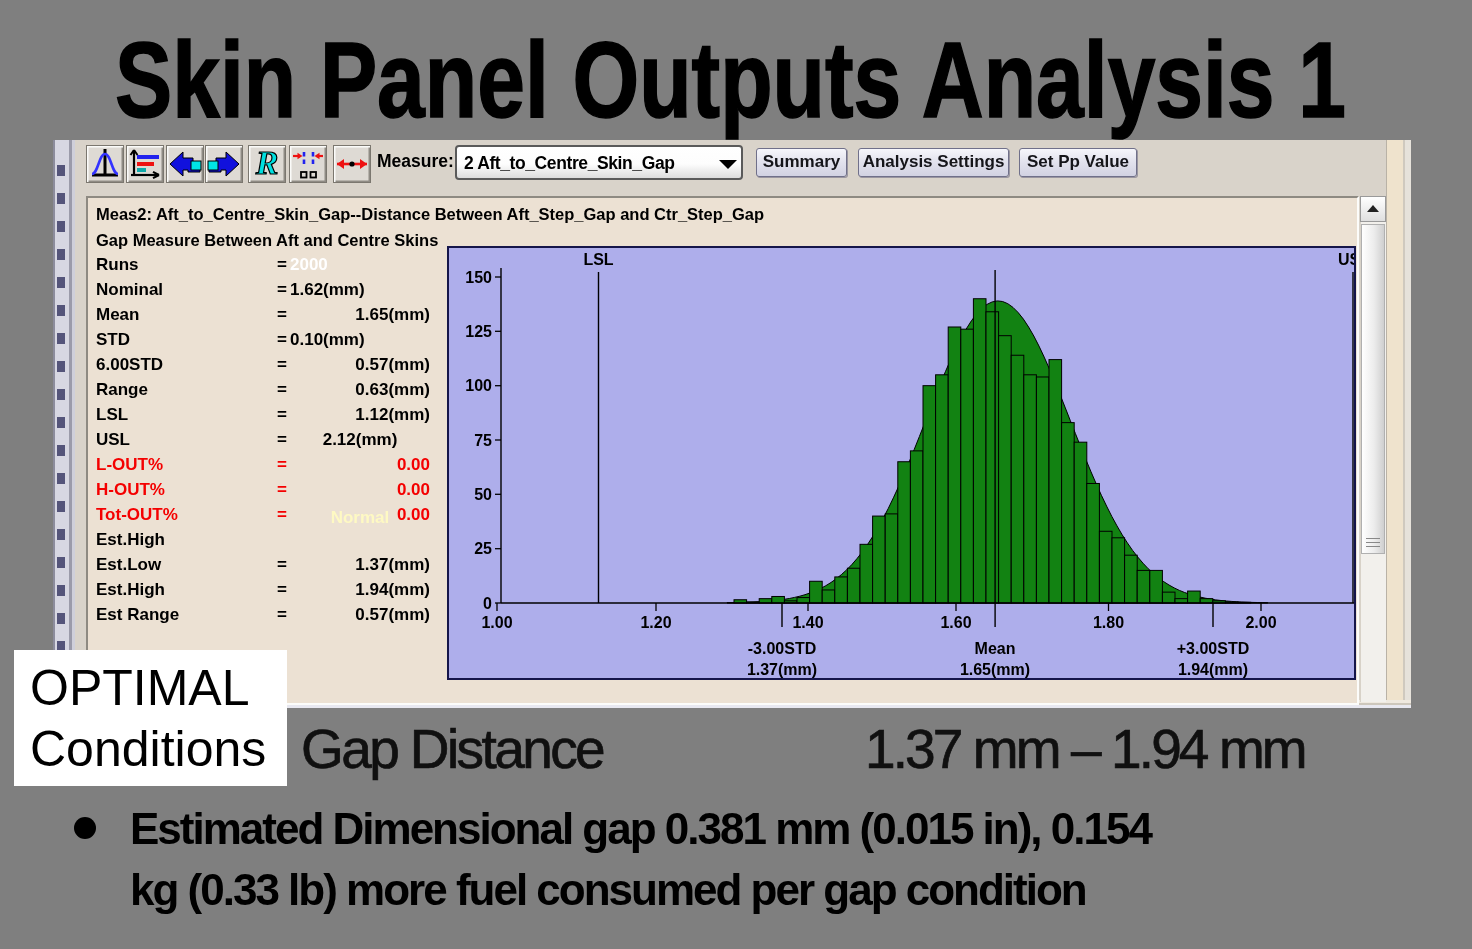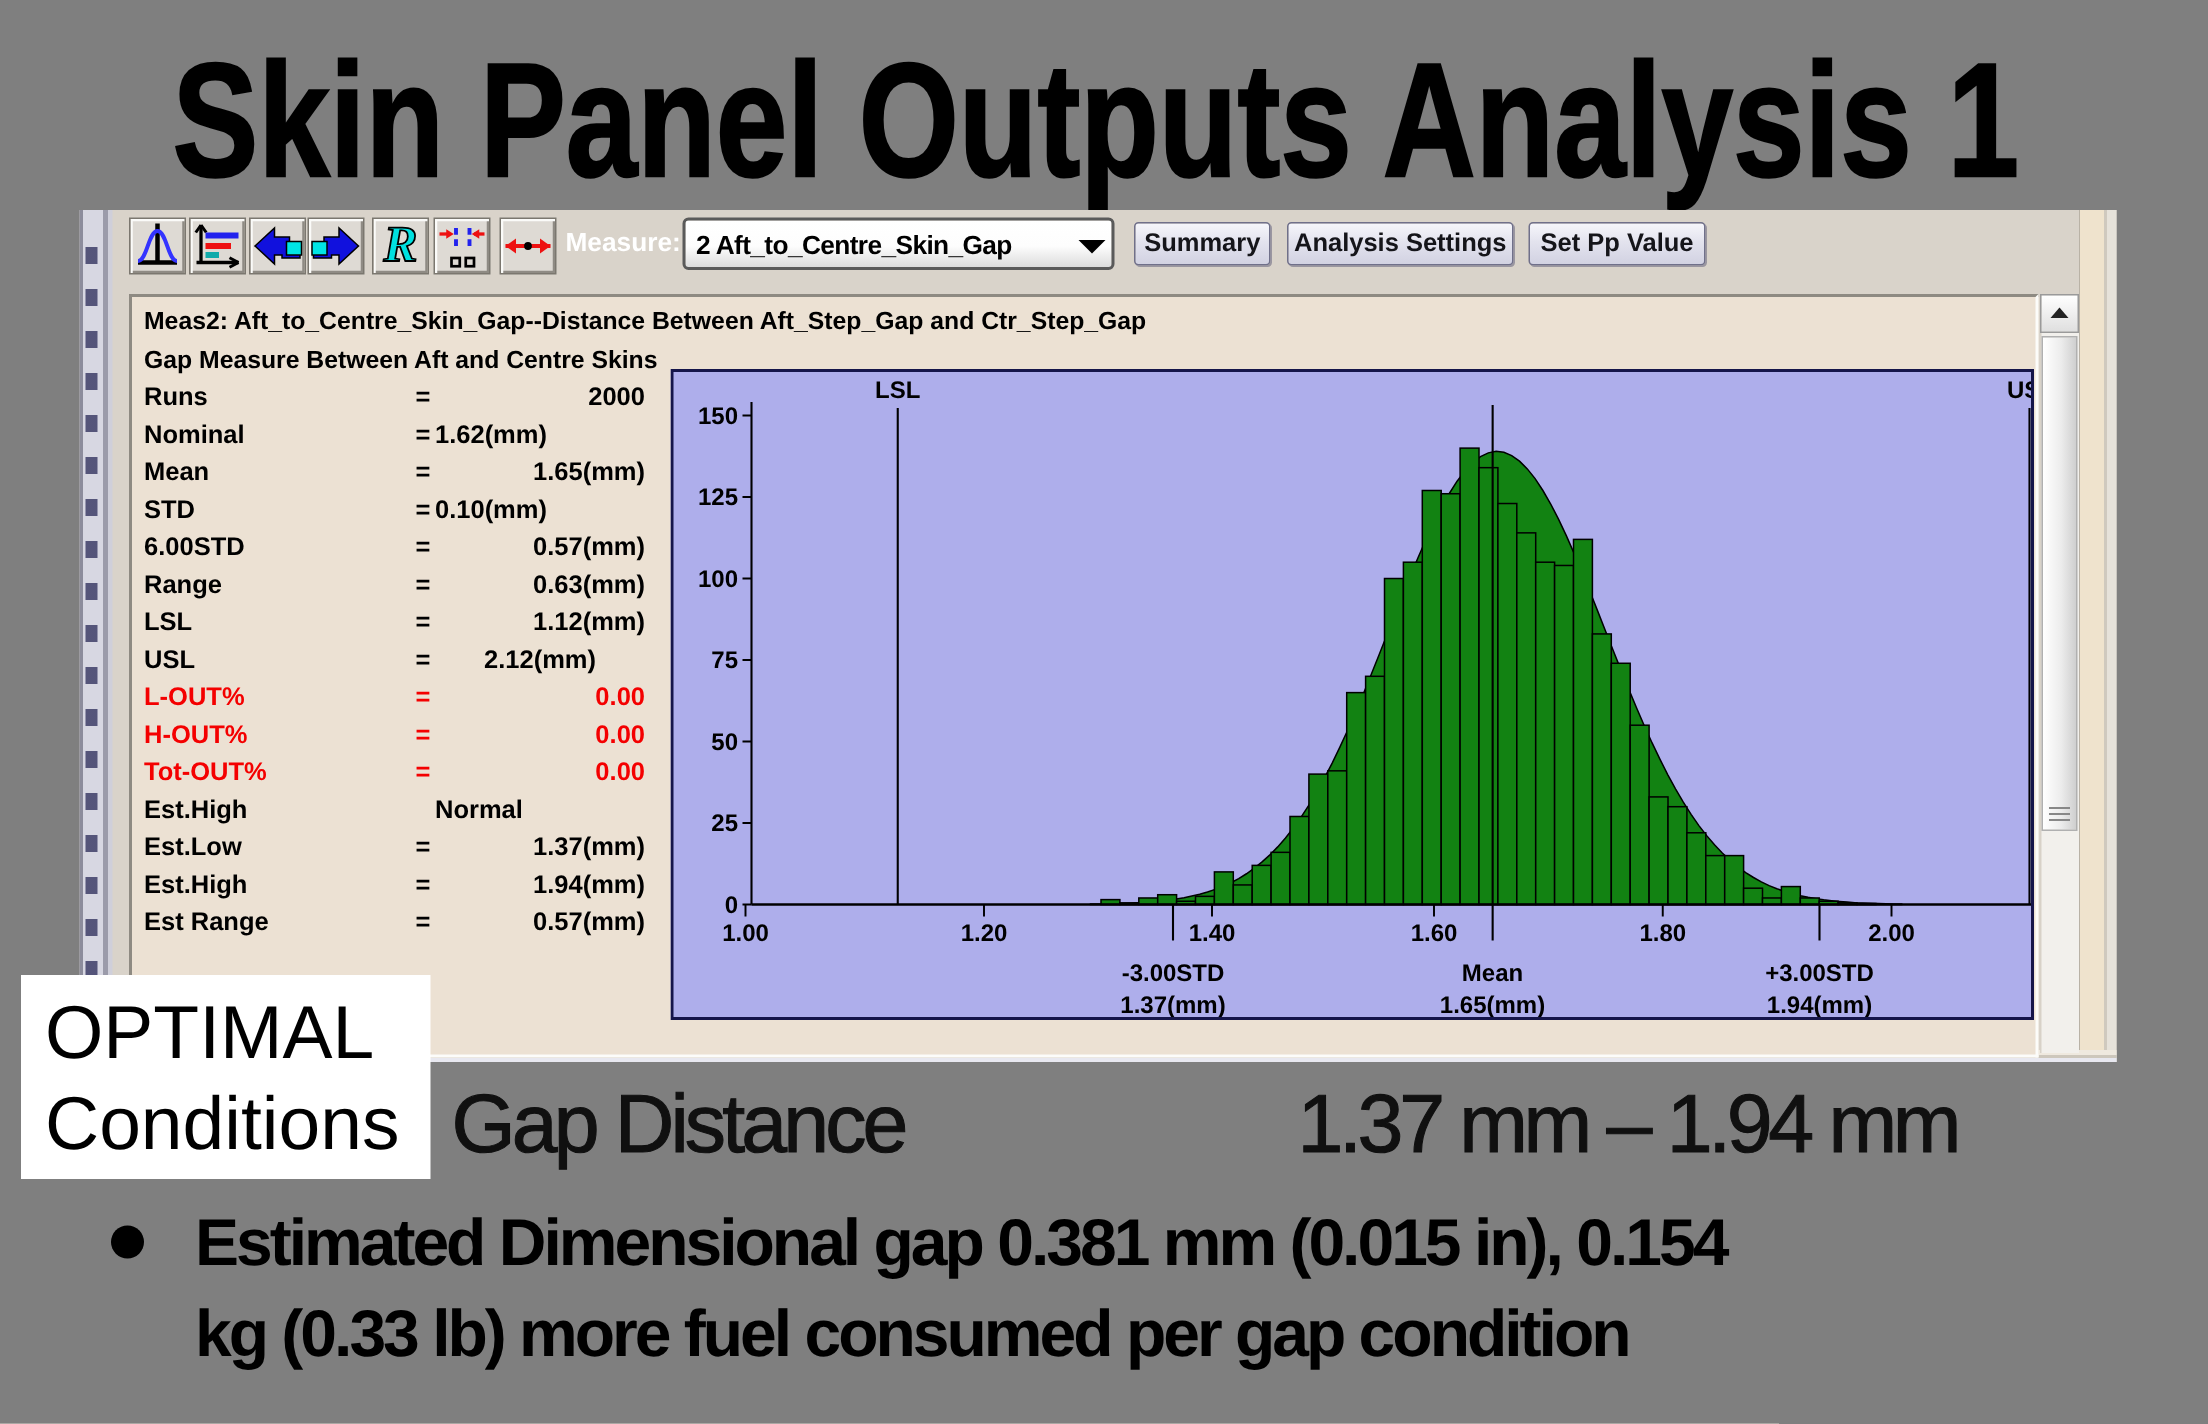--- a/index.html
+++ b/index.html
@@ -64,37 +64,37 @@
     </svg>
   </div>
 <div style="position:absolute;top:145px;width:38px;height:38px;background:#dedad4;border:1px solid #7b776f;box-shadow:inset 1.5px 1.5px 0 #fbfbf9,inset -1.5px -1.5px 0 #8f8b84;box-sizing:border-box;display:flex;align-items:center;justify-content:center;left:333px">
     <svg width="36" height="36" viewBox="0 0 36 36">
       <path d="M3 18 L33 18" stroke="#ee1111" stroke-width="2.6"></path>
       <path d="M3 18 L10 13 L10 23 Z" fill="#ee1111"></path>
       <path d="M33 18 L26 13 L26 23 Z" fill="#ee1111"></path>
       <circle cx="18" cy="18" r="2.6" fill="#000"></circle>
     </svg>
   </div>
-<div class="abs" style="left:377px;top:151px;font-size:17.5px;font-weight:bold;color:#ffffff">Measure:</div>
+<div class="abs" style="left:377px;top:151px;font-size:17.5px;font-weight:bold;color:#000000">Measure:</div>
 
 <div class="abs" style="left:455px;top:145px;width:288px;height:35px;background:linear-gradient(#fff,#fdfdfd 55%,#dcdcdc);border:2px solid #5a5a5a;border-radius:4px"></div>
 <div class="abs" style="left:464px;top:153px;font-size:17.5px;font-weight:bold;letter-spacing:-0.4px;color:#000">2 Aft_to_Centre_Skin_Gap</div>
 <div class="abs" style="left:719px;top:160px;width:0;height:0;border-left:9px solid transparent;border-right:9px solid transparent;border-top:9px solid #000"></div>
 <div class="abs" style="position:absolute;top:148px;height:29px;background:linear-gradient(#f6f6fb,#e3e3ee 45%,#d2d2e2);border:1px solid #70708a;border-radius:3px;box-sizing:border-box;text-align:center;font-size:17px;font-weight:bold;color:#15151a;line-height:26px;box-shadow:1px 1px 0 #9a96a0;left:756px;width:91px">Summary</div>
 <div class="abs" style="position:absolute;top:148px;height:29px;background:linear-gradient(#f6f6fb,#e3e3ee 45%,#d2d2e2);border:1px solid #70708a;border-radius:3px;box-sizing:border-box;text-align:center;font-size:17px;font-weight:bold;color:#15151a;line-height:26px;box-shadow:1px 1px 0 #9a96a0;left:858px;width:151px">Analysis Settings</div>
 <div class="abs" style="position:absolute;top:148px;height:29px;background:linear-gradient(#f6f6fb,#e3e3ee 45%,#d2d2e2);border:1px solid #70708a;border-radius:3px;box-sizing:border-box;text-align:center;font-size:17px;font-weight:bold;color:#15151a;line-height:26px;box-shadow:1px 1px 0 #9a96a0;left:1019px;width:118px">Set Pp Value</div>
 
 <div class="abs" style="left:86px;top:196px;width:1273px;height:509px;background:#ece1d3;border-top:2px solid #8e8a82;border-left:2px solid #8e8a82;border-right:2px solid #fcfcfa;border-bottom:2px solid #fcfcfa"></div>
 
 <div class="abs" style="font-size:17px;font-weight:bold;color:#000;left:0;top:0">
 <div class="abs" style="left:96px;top:205px;white-space:nowrap;font-size:16.5px">Meas2: Aft_to_Centre_Skin_Gap--Distance Between Aft_Step_Gap and Ctr_Step_Gap</div>
 <div class="abs" style="left:96px;top:231px;white-space:nowrap;font-size:16.5px">Gap Measure Between Aft and Centre Skins</div>
 <div style="position:absolute;left:96px;top:255px;color:#000;white-space:nowrap">Runs</div>
     <div style="position:absolute;left:277px;top:255px;color:#000">=</div>
-    <div style="position:absolute;left:290px;top:255px;width:140px;text-align:right;color:#000000">2000</div>
+    <div style="position:absolute;left:290px;top:255px;width:140px;color:#ffffff">2000</div>
     <div style="position:absolute;left:96px;top:280px;color:#000;white-space:nowrap">Nominal</div>
     <div style="position:absolute;left:277px;top:280px;color:#000">=</div>
     <div style="position:absolute;left:290px;top:280px;width:140px;text-align:left;color:#000">1.62(mm)</div>
     <div style="position:absolute;left:96px;top:305px;color:#000;white-space:nowrap">Mean</div>
     <div style="position:absolute;left:277px;top:305px;color:#000">=</div>
     <div style="position:absolute;left:290px;top:305px;width:140px;text-align:right;color:#000">1.65(mm)</div>
     <div style="position:absolute;left:96px;top:330px;color:#000;white-space:nowrap">STD</div>
     <div style="position:absolute;left:277px;top:330px;color:#000">=</div>
     <div style="position:absolute;left:290px;top:330px;width:140px;text-align:left;color:#000">0.10(mm)</div>
     <div style="position:absolute;left:96px;top:355px;color:#000;white-space:nowrap">6.00STD</div>
@@ -112,21 +112,21 @@
     <div style="position:absolute;left:96px;top:455px;color:#f40000;white-space:nowrap">L-OUT%</div>
     <div style="position:absolute;left:277px;top:455px;color:#f40000">=</div>
     <div style="position:absolute;left:290px;top:455px;width:140px;text-align:right;color:#f40000">0.00</div>
     <div style="position:absolute;left:96px;top:480px;color:#f40000;white-space:nowrap">H-OUT%</div>
     <div style="position:absolute;left:277px;top:480px;color:#f40000">=</div>
     <div style="position:absolute;left:290px;top:480px;width:140px;text-align:right;color:#f40000">0.00</div>
     <div style="position:absolute;left:96px;top:505px;color:#f40000;white-space:nowrap">Tot-OUT%</div>
     <div style="position:absolute;left:277px;top:505px;color:#f40000">=</div>
     <div style="position:absolute;left:290px;top:505px;width:140px;text-align:right;color:#f40000">0.00</div>
     <div style="position:absolute;left:96px;top:530px;color:#000;white-space:nowrap">Est.High</div>
-    <div style="position:absolute;left:290px;top:530px;width:140px;text-align:left;color:#000000">Normal</div>
+    <div style="position:absolute;left:290px;top:508px;width:140px;text-align:center;color:#fef9c3">Normal</div>
     <div style="position:absolute;left:96px;top:555px;color:#000;white-space:nowrap">Est.Low</div>
     <div style="position:absolute;left:277px;top:555px;color:#000">=</div>
     <div style="position:absolute;left:290px;top:555px;width:140px;text-align:right;color:#000">1.37(mm)</div>
     <div style="position:absolute;left:96px;top:580px;color:#000;white-space:nowrap">Est.High</div>
     <div style="position:absolute;left:277px;top:580px;color:#000">=</div>
     <div style="position:absolute;left:290px;top:580px;width:140px;text-align:right;color:#000">1.94(mm)</div>
     <div style="position:absolute;left:96px;top:605px;color:#000;white-space:nowrap">Est Range</div>
     <div style="position:absolute;left:277px;top:605px;color:#000">=</div>
     <div style="position:absolute;left:290px;top:605px;width:140px;text-align:right;color:#000">0.57(mm)</div>
 </div>

